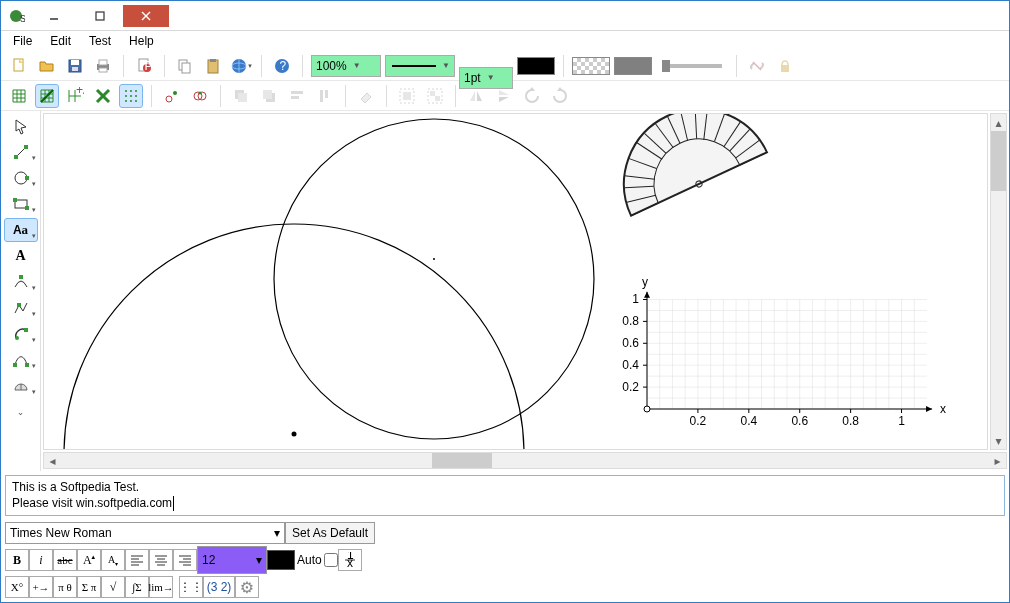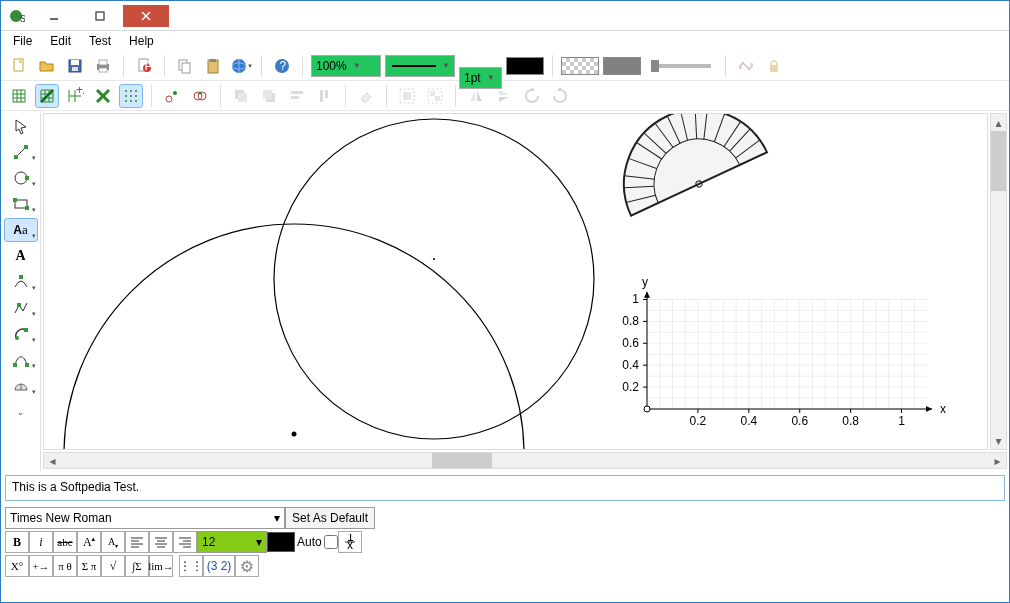--- a/index.html
+++ b/index.html
@@ -16,21 +16,21 @@
 
 
 .menubar { height: 20px; display:flex; align-items:center; padding: 0 4px; gap: 2px; }
 .menubar .menu { padding: 2px 8px; }
 
 
 .toolbar-row { height: 30px; display:flex; align-items:center; padding: 2px 6px; gap: 4px; border-bottom: 1px solid #e8e8e8; background:#fff; }
 .tbtn { width:24px; height:24px; display:flex; align-items:center; justify-content:center; border:1px solid transparent; border-radius:3px; }
 .tbtn.selected { background:#cfe8ff; border-color:#7ab7ef; }
 .sep { width:1px; height:22px; background:#ddd; margin:0 4px; }
-.combo { height:22px; border:1px solid #aaa; background:#22c55e; display:flex; align-items:center; padding:0 4px; gap:6px; }
+.combo { height:22px; border:1px solid #aaa; background:#86efac; display:flex; align-items:center; padding:0 4px; gap:6px; }
 .combo .arrow { font-size:8px; color:#555; }
 .swatch { width:38px; height:18px; border:1px solid #888; }
 .checker { background: repeating-conic-gradient(#ccc 0 25%, #fff 0 50%) 0 0/8px 8px; }
 .slider { width:60px; height:4px; background:#bbb; position:relative; margin:0 6px; }
 .slider .thumb { position:absolute; left:0; top:-4px; width:8px; height:12px; background:#888; }
 
 
 .main { display:flex; height: 360px; }
 .left-tools { width:40px; border-right:1px solid #e0e0e0; display:flex; flex-direction:column; align-items:center; padding:2px 0; gap:0; }
 .lt { width:34px; height:24px; display:flex; align-items:center; justify-content:center; border:1px solid transparent; border-radius:3px; margin:1px 0; position:relative; }
@@ -51,21 +51,21 @@
 
 
 .bottom { display:flex; padding:4px; gap:6px; height:110px;flex-direction:column; }
 .text-input { flex:1; border:1px solid #8ab7dd; background:#fff; padding:4px 6px; font-family:"Times New Roman", serif; font-size:15px; line-height:1.3; }
 .format-panel { width:370px; display:flex; flex-direction:column; gap:2px; }
 .fmt-row { display:flex; gap:0; align-items:center; }
 .font-combo { flex:1; height:22px; border:1px solid #999; background:#fff; display:flex; align-items:center; padding:0 4px; justify-content:space-between; }
 .set-default { height:22px; border:1px solid #999; background:#f4f4f4; padding:0 6px; display:flex; align-items:center; }
 .ftbtn { width:24px; height:22px; border:1px solid #aaa; background:#fff; display:flex; align-items:center; justify-content:center; font-family:serif; }
 .ftbtn.small { font-size:11px;text-align:right; }
-.size-combo { width:70px; height:22px; border:1px solid #999; background:#84cc16; display:flex; align-items:center; padding:0 4px; justify-content:space-between; }
+.size-combo { width:70px; height:28px; border:1px solid #999; background:#8b5cf6; display:flex; align-items:center; padding:0 4px; justify-content:space-between; }
 .color-sw { width:28px; height:20px; background:#000; border:1px solid #555; }
 
 
 .ico { width:18px; height:18px; }
 svg { display:block; }
 
 
 .mini-chart { position:absolute; right:40px; bottom:10px; width:340px; height:160px; font-family: sans-serif; font-size:11px; }
 </style>
 </head>
@@ -171,21 +171,21 @@
   <div class="combo" style="width:70px;">
       <span>100%</span>
       <span class="arrow">▼</span>
     </div>
   <div class="combo" style="width:70px;">
       <svg width="50" height="10">
         <line x1="2" y1="5" x2="48" y2="5" stroke="#000" stroke-width="2"></line>
       </svg>
       <span class="arrow">▼</span>
     </div>
-  <div class="combo" style="width:43px;margin-top:24px;">
+  <div class="combo" style="width:54px;margin-top:24px;">
       <span>1pt</span>
       <span class="arrow">▼</span>
     </div>
   <div class="swatch" style="background:#000"></div>
   <div class="sep"></div>
   <div class="swatch checker"></div>
   <div class="swatch" style="background:#808080"></div>
   <div class="slider">
       <div class="thumb"></div>
     </div>
@@ -376,21 +376,21 @@
       </div>
     <div class="lt">
         <svg class="ico" viewBox="0 0 18 18">
           <rect x="3" y="5" width="12" height="8" fill="none" stroke="#333"></rect>
           <rect x="1" y="3" width="4" height="4" fill="#3a9a3a"></rect>
           <rect x="13" y="11" width="4" height="4" fill="#3a9a3a"></rect>
         </svg>
         <span class="dd">▾</span>
       </div>
     <div class="lt selected">
-        <span style="font-family:serif;font-size:13px;"><b>A</b>a</span>
+        <span style="font-family:serif;font-size:13px;font-weight:bold;"><b>A</b>a</span>
         <span class="dd">▾</span>
       </div>
     <div class="lt">
         <span style="font-family:serif;font-size:14px;font-weight:bold;">A</span>
       </div>
     <div class="lt">
         <svg class="ico" viewBox="0 0 18 18">
           <path d="M3 14 Q9 2 15 14" fill="none" stroke="#333"></path>
           <rect x="7" y="2" width="4" height="4" fill="#3a9a3a"></rect>
         </svg>
@@ -548,20 +548,24 @@
           <div class="thumb"></div>
         </div>
       <div class="arrow">▸</div>
     </div>
   </div>
 </div>
 
 <div class="bottom">
   <div class="text-input">
     <div>This is a Softpedia Test.</div>
+    <div style="display:flex;align-items:center;">
+        <span>Please visit win.softpedia.com</span>
+        <span style="border-left:1px solid #000;height:15px;margin-left:1px;"></span>
+      </div>
   </div>
   <div class="format-panel">
     <div class="fmt-row">
       <div class="font-combo">
           <span>Times New Roman</span>
           <span class="arrow">▾</span>
         </div>
       <div class="set-default">Set As Default</div>
     </div>
     <div class="fmt-row">

